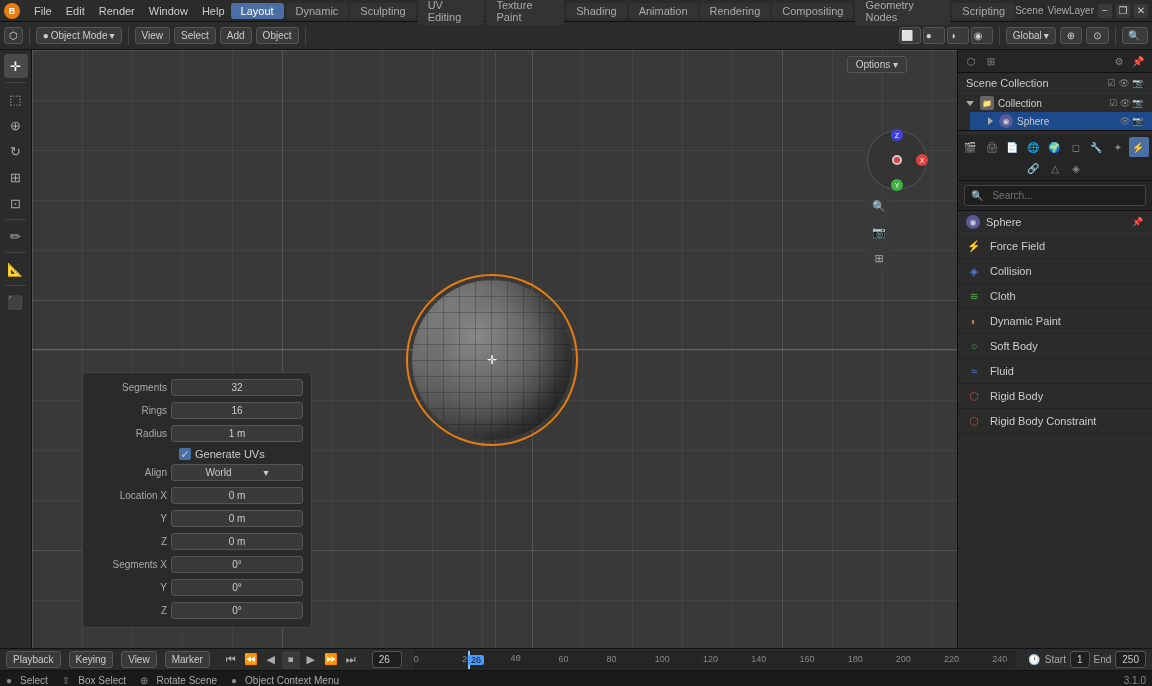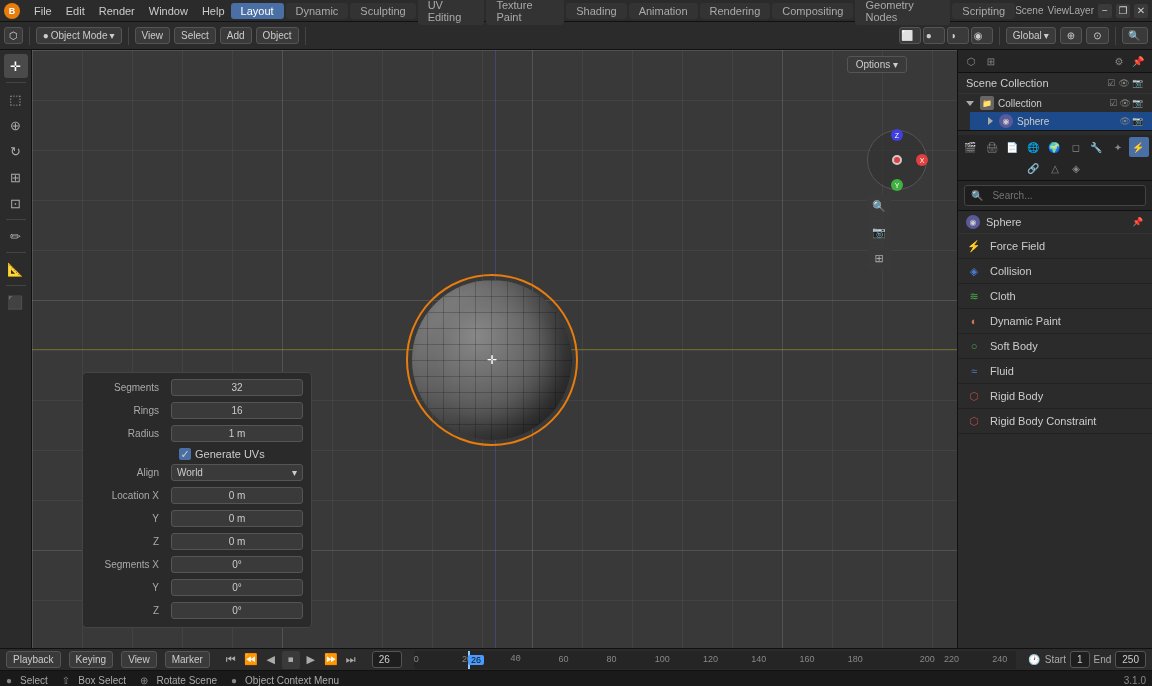--- a/index.html
+++ b/index.html
@@ -159,21 +159,21 @@
 
     
     #add-uv-sphere-panel {
       position: absolute; bottom: 20px; left: 50px;
       background: #2a2a2a; border: 1px solid #444; border-radius: 4px;
       width: 230px; padding: 0;
     }
     .panel-header { background: #3a3a3a; padding: 4px 8px; border-radius: 4px 4px 0 0; cursor: pointer; display: flex; align-items: center; gap: 4px; font-size: 11px; color: #ddd; }
     .panel-body { padding: 6px 8px; display: flex; flex-direction: column; gap: 4px; }
     .panel-row { display: flex; align-items: center; margin-bottom: 2px; }
-    .panel-label { color: #aaa; font-size: 10px; text-align: right; padding-right: 12px; flex: 0 0 80px; }
+    .panel-label { color: #aaa; font-size: 10px; text-align: right; padding-right: 4px; flex: 0 0 80px; }
     .panel-input { flex: 1; background: #3a3a3a; border: 1px solid #555; border-radius: 3px; padding: 2px 5px; color: #ccc; font-size: 10px; text-align: center; }
     .panel-checkbox-row { display: flex; align-items: center; gap: 4px; margin-left: 88px; }
     .panel-checkbox { width: 12px; height: 12px; background: #4a6fa5; border-radius: 2px; display: flex; align-items: center; justify-content: center; }
     .panel-select { flex: 1; background: #3a3a3a; border: 1px solid #555; border-radius: 3px; padding: 2px 5px; color: #ccc; font-size: 10px; }
 
     
     #right-panel {
       width: 195px;
       background: #2b2b2b;
       border-left: 1px solid #111;
@@ -423,21 +423,21 @@
         <div class="panel-row">
           <div class="panel-label">Radius</div>
           <div class="panel-input">1 m</div>
         </div>
         <div class="panel-checkbox-row">
           <div class="panel-checkbox">✓</div>
           <span>Generate UVs</span>
         </div>
         <div class="panel-row">
           <div class="panel-label">Align</div>
-          <div class="panel-select" style="display:flex;align-items:center;justify-content:space-between;gap:32px;">
+          <div class="panel-select" style="display:flex;align-items:center;justify-content:center;gap:32px;">
             <span>World</span>
             <span>▾</span>
           </div>
         </div>
         <div class="panel-row">
           <div class="panel-label">Location X</div>
           <div class="panel-input">0 m</div>
         </div>
         <div class="panel-row">
           <div class="panel-label">Y</div>
@@ -602,21 +602,21 @@
       <div style="background:#4a9aff; padding:0 3px; font-size:9px; color:#111; border-radius:2px; z-index:2;">26</div>
     </div>
     <span class="tl-label" style="left:16%;font-family:Liberation Mono, monospace;">40</span>
     <span class="tl-label" style="left:24%;">60</span>
     <span class="tl-label" style="left:32%;">80</span>
     <span class="tl-label" style="left:40%;">100</span>
     <span class="tl-label" style="left:48%;">120</span>
     <span class="tl-label" style="left:56%;">140</span>
     <span class="tl-label" style="left:64%;">160</span>
     <span class="tl-label" style="left:72%;">180</span>
-    <span class="tl-label" style="left:80%;margin-left:24px;">200</span>
+    <span class="tl-label" style="left:80%;">200</span>
     <span class="tl-label" style="left:88%;">220</span>
     <span class="tl-label" style="left:96%;">240</span>
     <div class="tl-current"></div>
   </div>
 
   <div style="display:flex; align-items:center; gap:4px; font-size:10px; color:#aaa;">
     <span>🕐</span>
     <span>Start</span>
     <div class="vt-btn" style="background:#1e1e1e;">1</div>
     <span>End</span>

